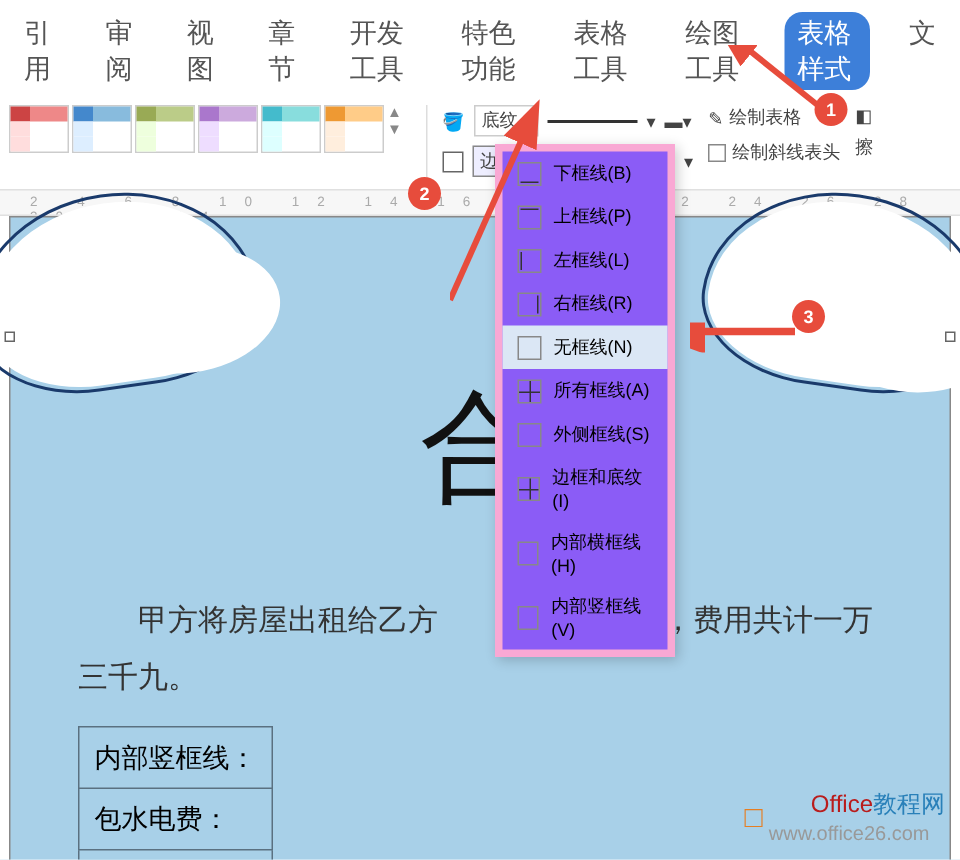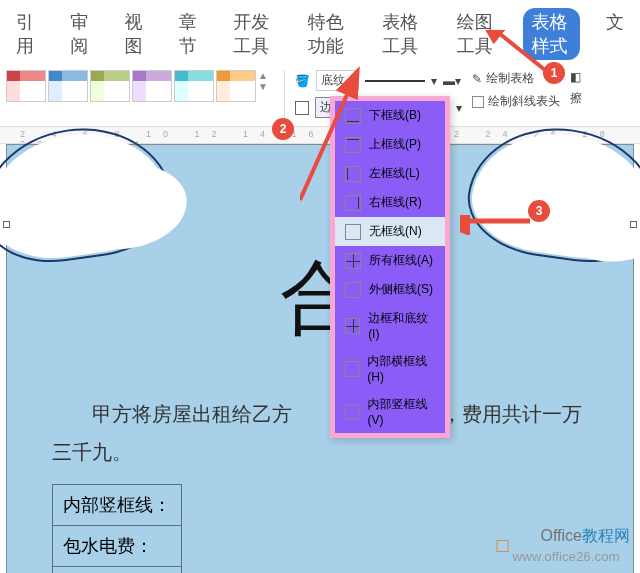--- a/index.html
+++ b/index.html
@@ -56,21 +56,21 @@
   .bicon.rb::after { content:''; position:absolute; top:1px; bottom:1px; right:1px; width:1px; background:#333; }
   .bicon.nb { border-style: dotted; }
   .bicon.ab::before,.bicon.ib::before{content:'';position:absolute;left:50%;top:0;bottom:0;width:1px;background:#333;}
   .bicon.ab::after,.bicon.ib::after{content:'';position:absolute;top:50%;left:0;right:0;height:1px;background:#333;}
   
   .marker { position: absolute; width: 22px; height: 22px; background: #e74c3c; color: #fff; border-radius: 50%; font-size: 12px; display: flex; align-items: center; justify-content: center; z-index: 60; font-weight: bold; }
   .arrow { position: absolute; z-index: 55; }
   
   .watermark { position: absolute; right: 10px; bottom: 8px; font-size: 16px; color: #999; z-index: 70; display: flex; align-items: center; gap: 4px; }
   .watermark b { color: #e67e22; font-size: 20px; }
-  .watermark .o1 { color: #737373; margin-left: 28px; } .watermark .o2 { color: #2980b9; }
+  .watermark .o1 { color: #b91c1c; margin-left: 28px; } .watermark .o2 { color: #2980b9; }
 </style>
 </head>
 <body>
 
 <div class="tabs">
   <span class="tab">引用</span>
   <span class="tab">审阅</span>
   <span class="tab">视图</span>
   <span class="tab">章节</span>
   <span class="tab">开发工具</span>

